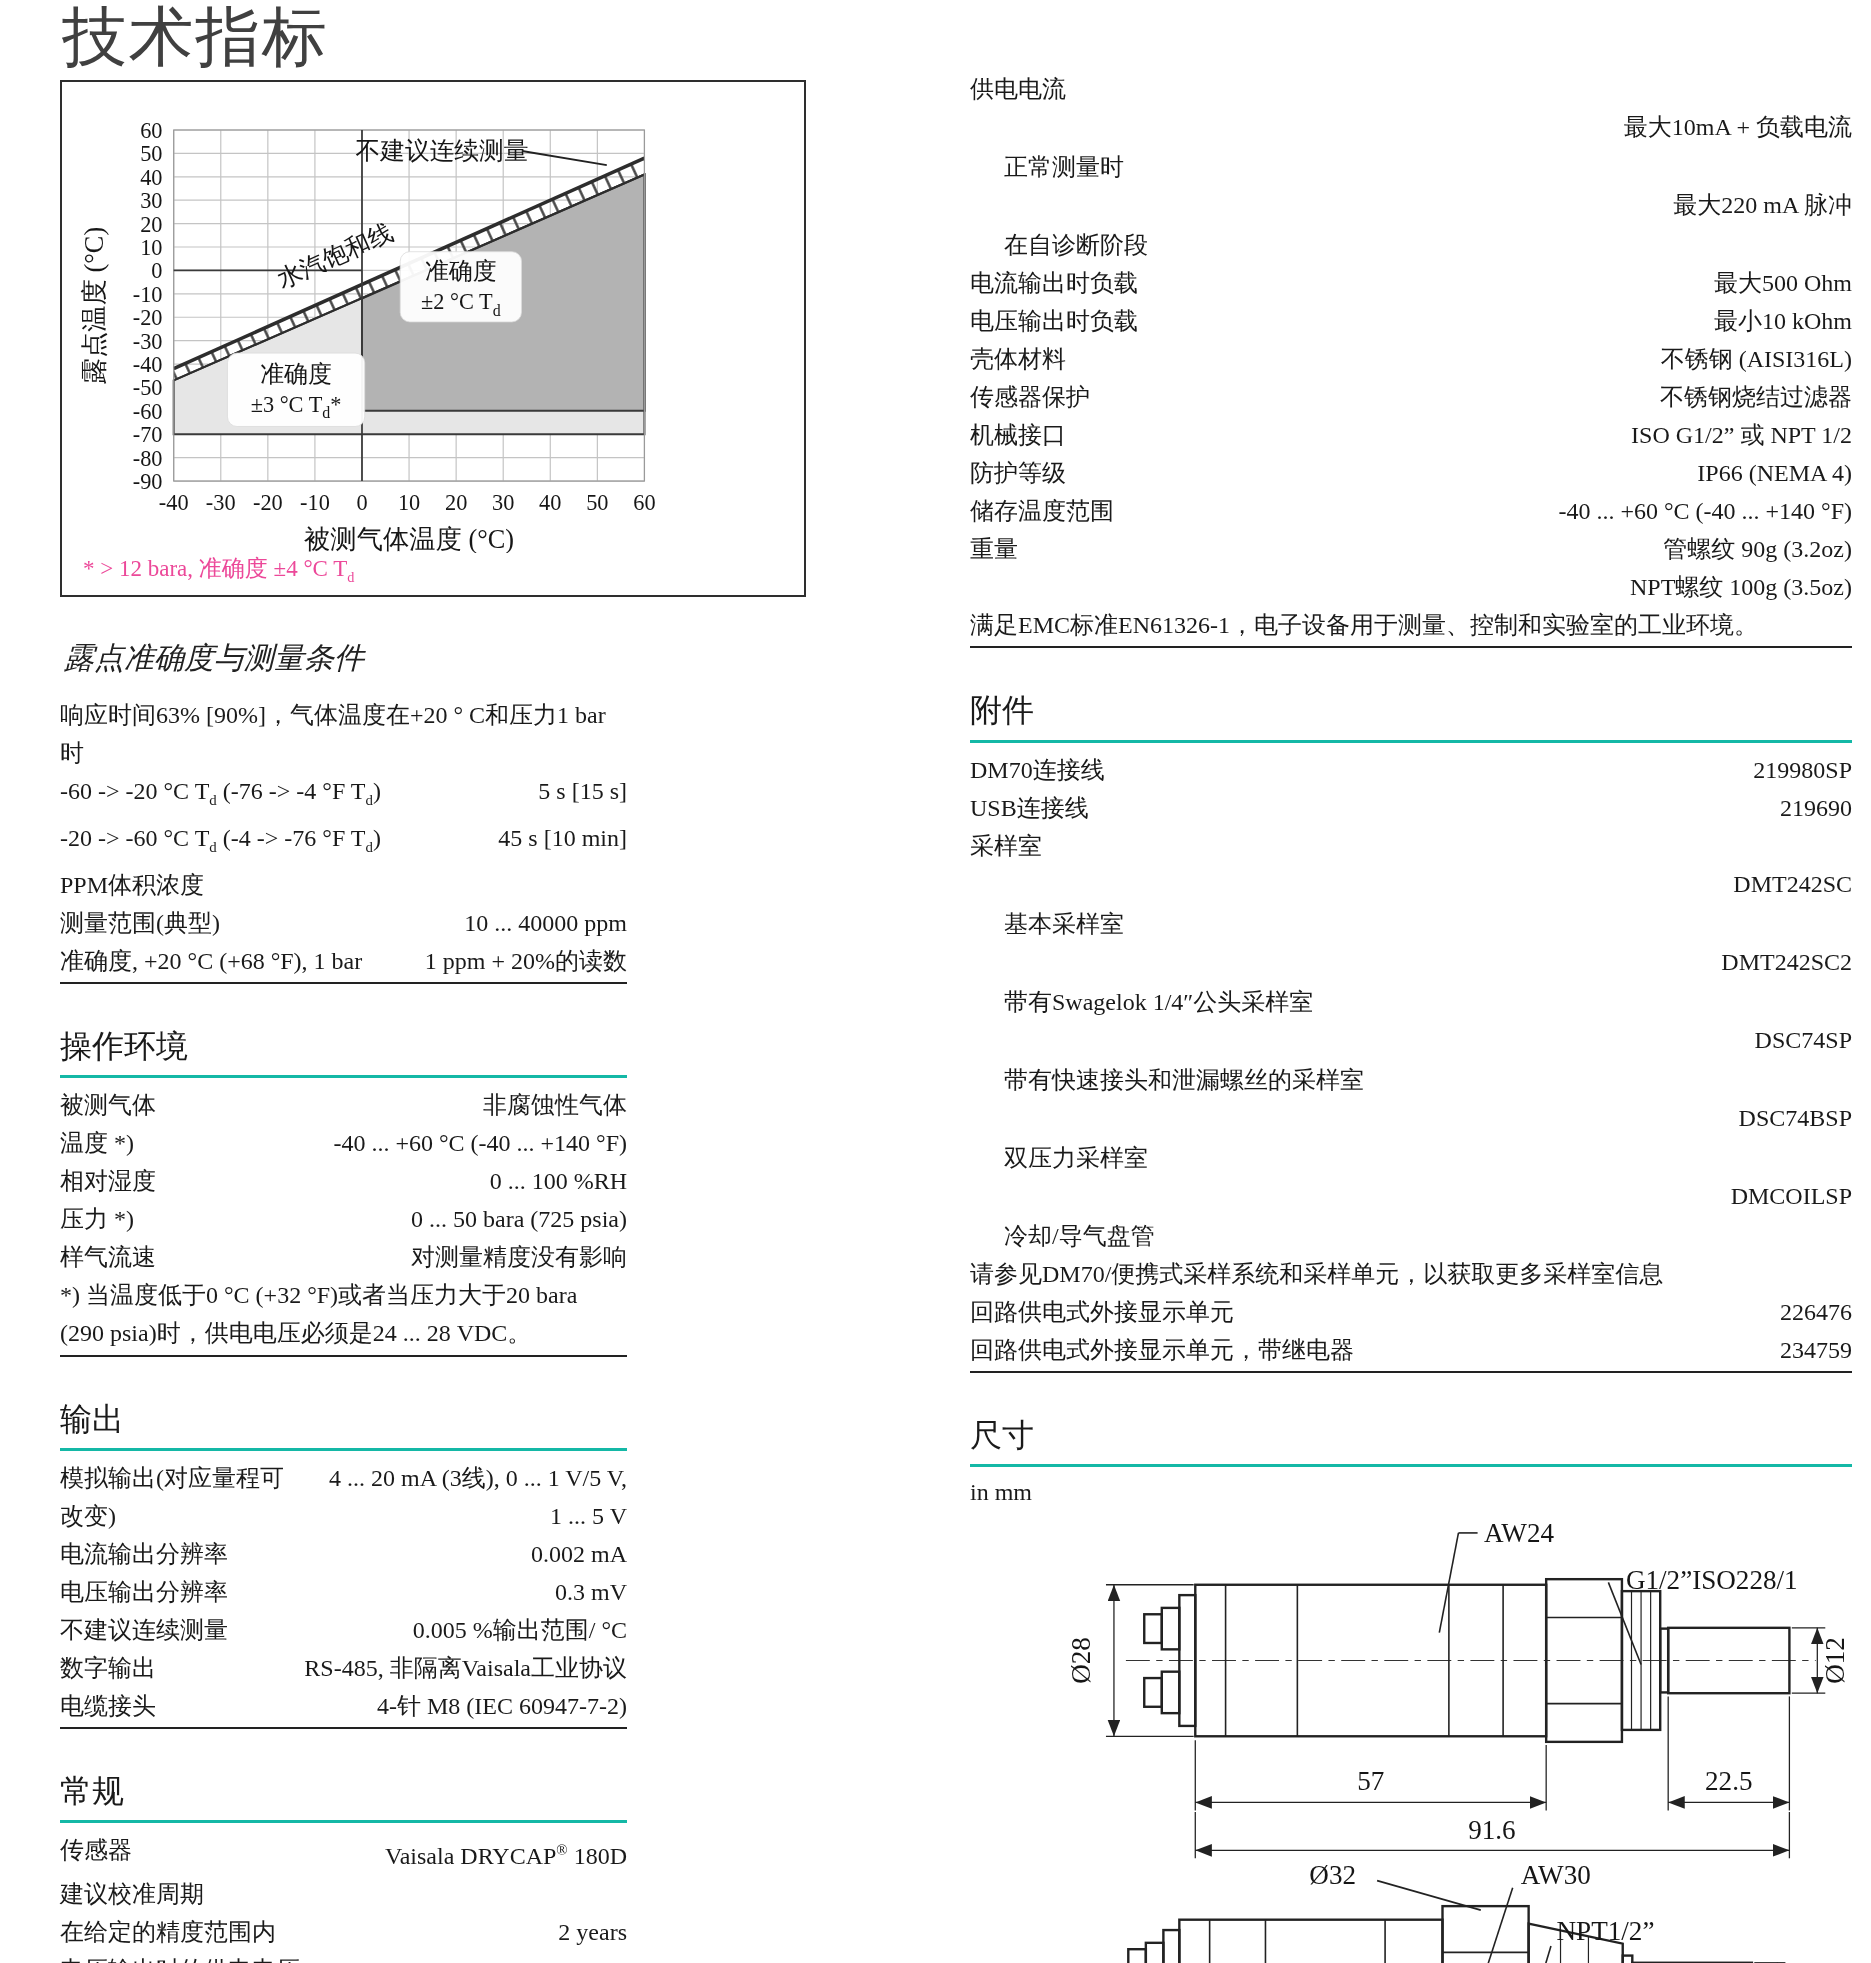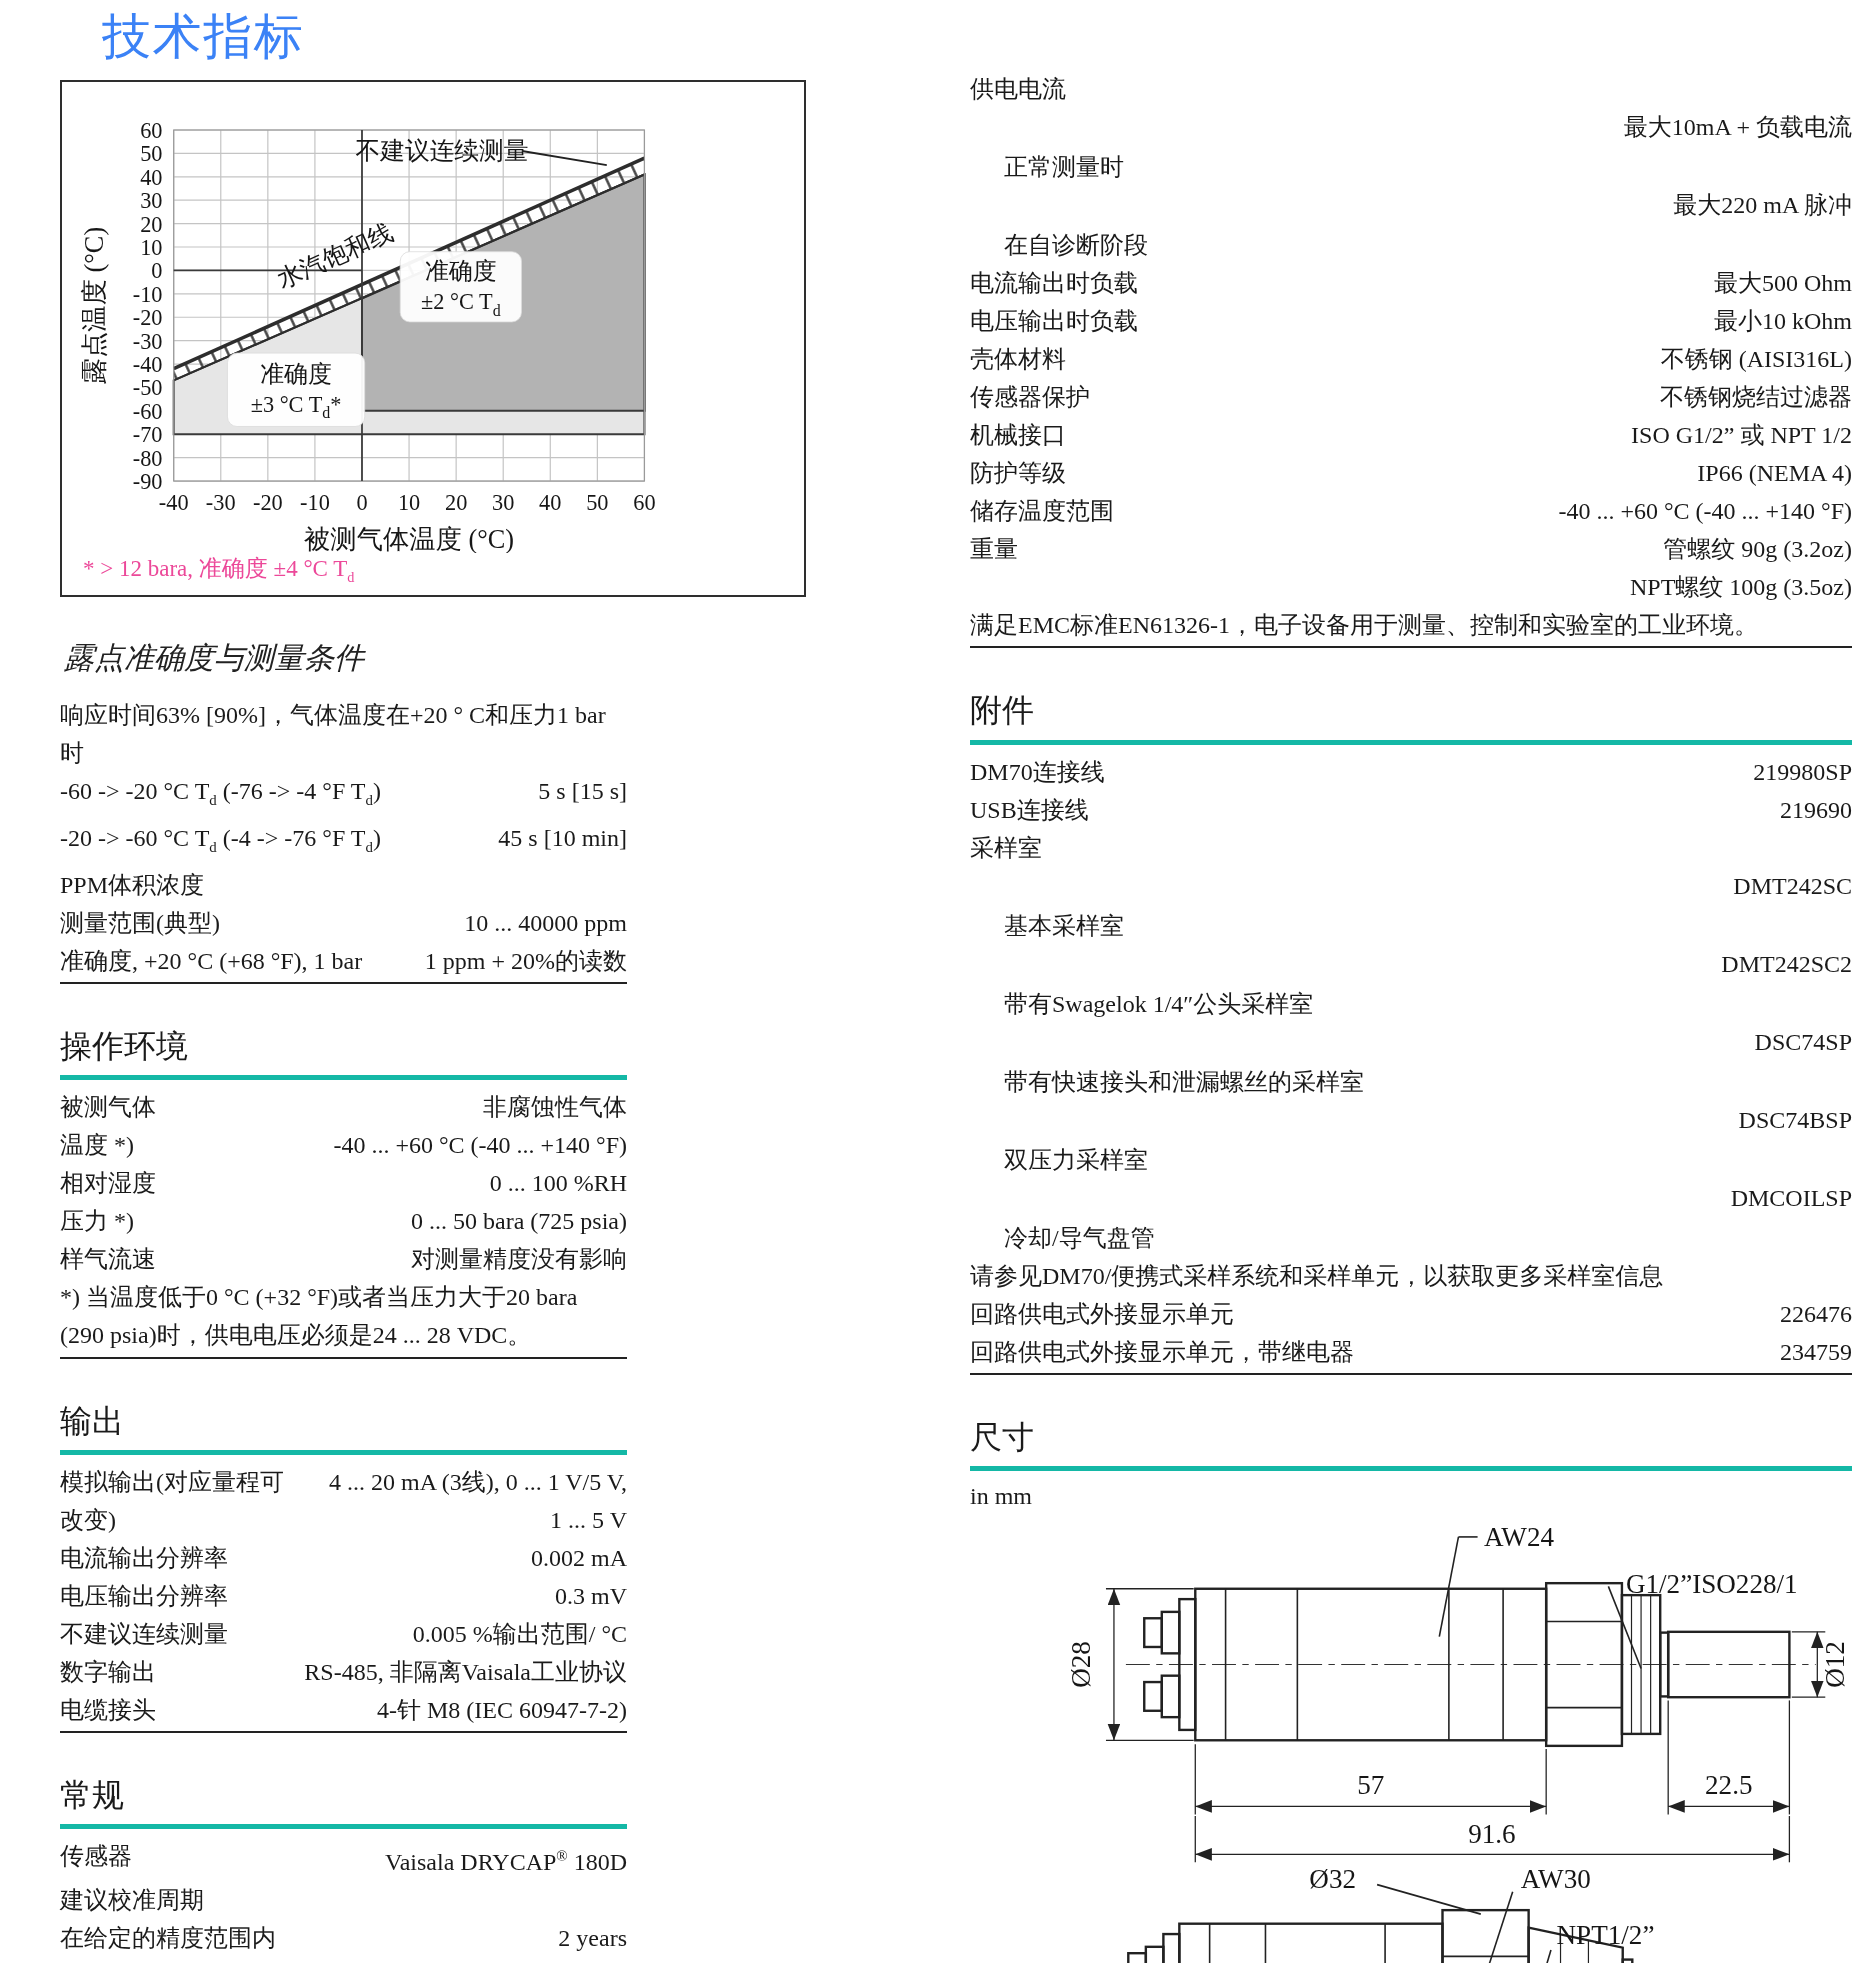--- a/index.html
+++ b/index.html
@@ -1,38 +1,38 @@
 <!DOCTYPE html>
 <html style="font-size:12.8px"><head>
 <meta charset="utf-8">
 <style>
   html,body{margin:0;padding:0;background:#fff;}
   .page{position:relative;width:1871px;height:1963px;background:#fff;overflow:hidden;
         font-family:"Liberation Serif","DejaVu Serif",serif;color:#1a1a1a;}
-  .title{position:absolute;left:62px;top:4.8px;font-size:49px;line-height:64px;
-         color:#3b82f6;font-weight:400;letter-spacing:1.6px;margin-left:40px;}
+  .title{position:absolute;left:62px;top:4.8px;font-size:65px;line-height:64px;
+         color:#404040;font-weight:400;letter-spacing:1.6px;}
   
   .chartbox{position:absolute;left:60px;top:80px;width:746px;height:517px;
             border:2px solid #2e2e2e;margin:0;box-sizing:border-box;background:#fff;}
   .chart-footnote{position:absolute;left:21px;bottom:9.6px;font-size:23px;color:#ec4899;white-space:nowrap;}
   .chart-caption{position:absolute;left:64px;top:610px;font-size:30px;font-style:italic;color:#222;margin-top:28px;}
   sub{font-size:0.62em;}
   sup{font-size:0.62em;}
   
   .col{position:absolute;font-size:24px;line-height:38px;}
   .col.leftcol{left:60px;top:696px;width:567px;}
   .col.rightcol{left:970px;top:70px;width:882px;}
   .row{display:flex;justify-content:space-between;gap:14.4px;white-space:nowrap;}
   .row .lbl{text-align:left;}
   .row .val{text-align:center;}
   .row.indent .lbl{padding-left:34px;margin-top:40px;}
   .intro,.note{white-space:normal;}
   .rule{border-top:2px solid #222;height:0;margin-top:2.4px;}
   .sec{font-size:32px;line-height:43px;margin-top:41px;padding-bottom:7.2px;
-       border-bottom:5px solid #14b8a6;margin-bottom:8px;}
+       border-bottom:3px solid #14b8a6;margin-bottom:8px;}
   .unit{font-size:24px;line-height:34px;}
   .rule-thick{border-top:4.8px solid #111;height:0;margin-top:3.2px;}
   
   text{font-family:"Liberation Serif","DejaVu Serif",serif;fill:#161616;}
   .dtx{font-size:34px;}
 </style>
 </head>
 <body>
 
 <div class="page">

